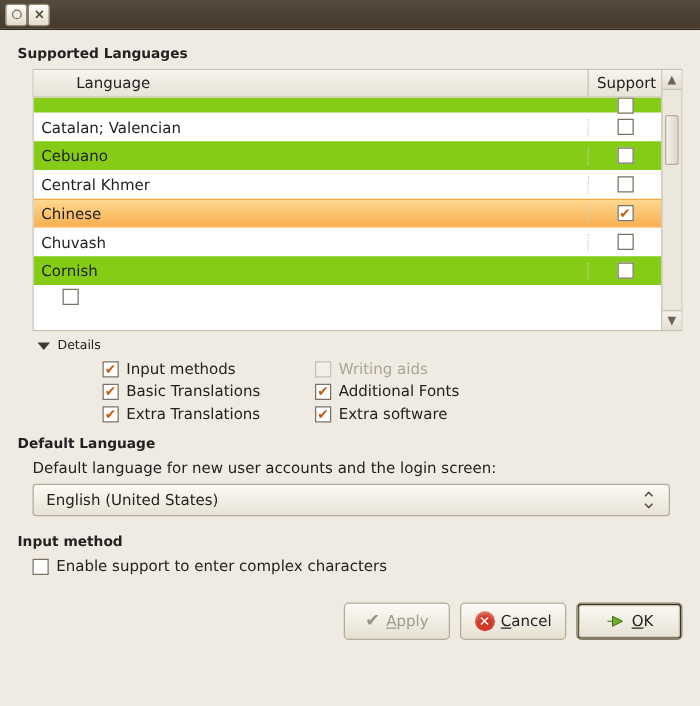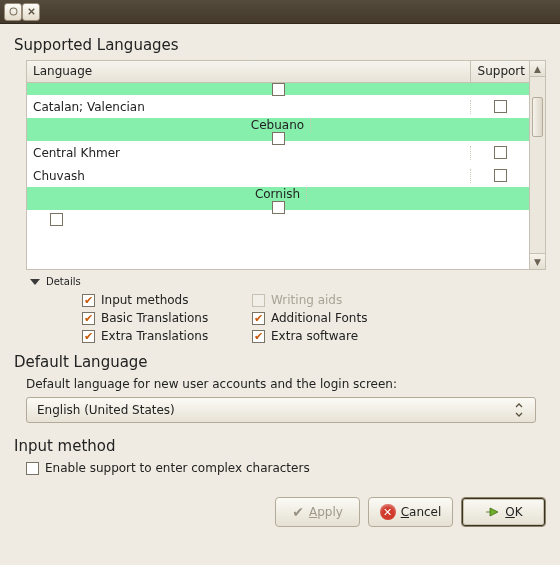--- a/index.html
+++ b/index.html
@@ -37,22 +37,22 @@
     display: flex; align-items: center; justify-content: center;
     color: #5a513f;
     font-size: 11px;
   }
   .titlebar .tb-btn svg { width: 11px; height: 11px; }
   
   .content {
     padding: 10px 14px 12px 14px;
   }
   .section-header {
-    font-weight: normal;
-    font-size: 15px;
+    font-weight: bold;
+    font-size: 11px;
     margin: 2px 0 6px 0;
   }
   
   .lang-box {
     border: 1px solid #c7c1b4;
     background: #fff;
     display: flex;
     margin-left: 12px;
     margin-bottom: 6px;
     height: 210px;
@@ -62,20 +62,21 @@
     display: flex;
     background: linear-gradient(to bottom,#f6f4ee,#e8e3d7);
     border-bottom: 1px solid #c7c1b4;
     height: 22px;
     font-size: 12px;
   }
   .lang-headrow .col-lang {
     flex: 1;
     padding: 3px 6px;
     border-right: 1px solid #c7c1b4;
+    margin-left: 28px;
   }
   .lang-headrow .col-sup {
     width: 58px;
     padding: 3px 4px;
     text-align: right;
   }
   .lang-rows { flex:1; overflow:hidden; }
   .lang-row {
     display: flex;
     height: 23px;
@@ -84,21 +85,21 @@
   }
   .lang-row .col-lang {
     flex: 1;
     padding: 0 6px;
     border-right: 1px dotted #cfcabe;
   }
   .lang-row .col-sup {
     width: 58px;
     display:flex; justify-content:center; align-items:center;
   }
-  .lang-row.alt { background: #86efac; flex-direction: column; }
+  .lang-row.alt { background: #84cc16; }
   .lang-row.selected {
     background: linear-gradient(to bottom,#ffd890,#f8b051);
     border-top: 1px solid #f2a93e;
     border-bottom: 1px solid #f2a93e;
   }
   .lang-row.partial .col-lang { color: #888; }
   
   .chk {
     width: 13px; height: 13px;
     border: 1px solid #7a7262;
@@ -255,20 +256,26 @@
           <div class="col-sup">
               <span class="chk"></span>
             </div>
         </div>
         <div class="lang-row">
           <div class="col-lang">Central Khmer</div>
           <div class="col-sup">
               <span class="chk"></span>
             </div>
         </div>
+        <div class="lang-row selected">
+          <div class="col-lang">Chinese</div>
+          <div class="col-sup">
+              <span class="chk checked"></span>
+            </div>
+        </div>
         <div class="lang-row">
           <div class="col-lang">Chuvash</div>
           <div class="col-sup">
               <span class="chk"></span>
             </div>
         </div>
         <div class="lang-row alt">
           <div class="col-lang">Cornish</div>
           <div class="col-sup">
               <span class="chk"></span>

